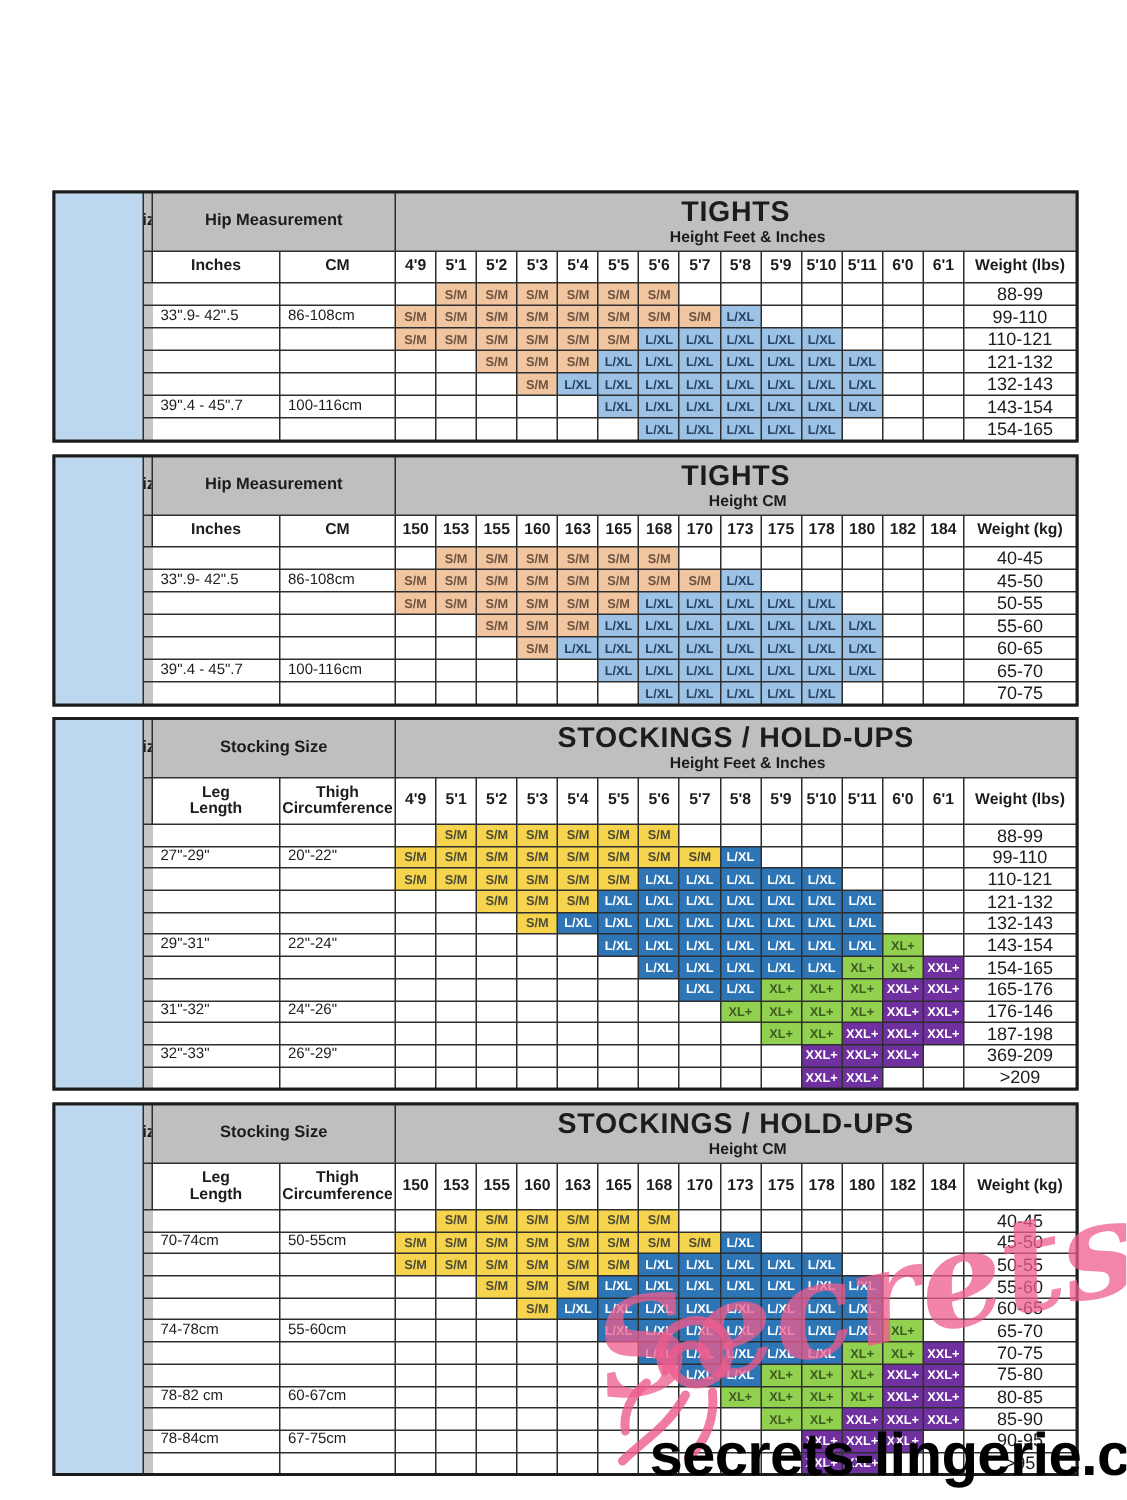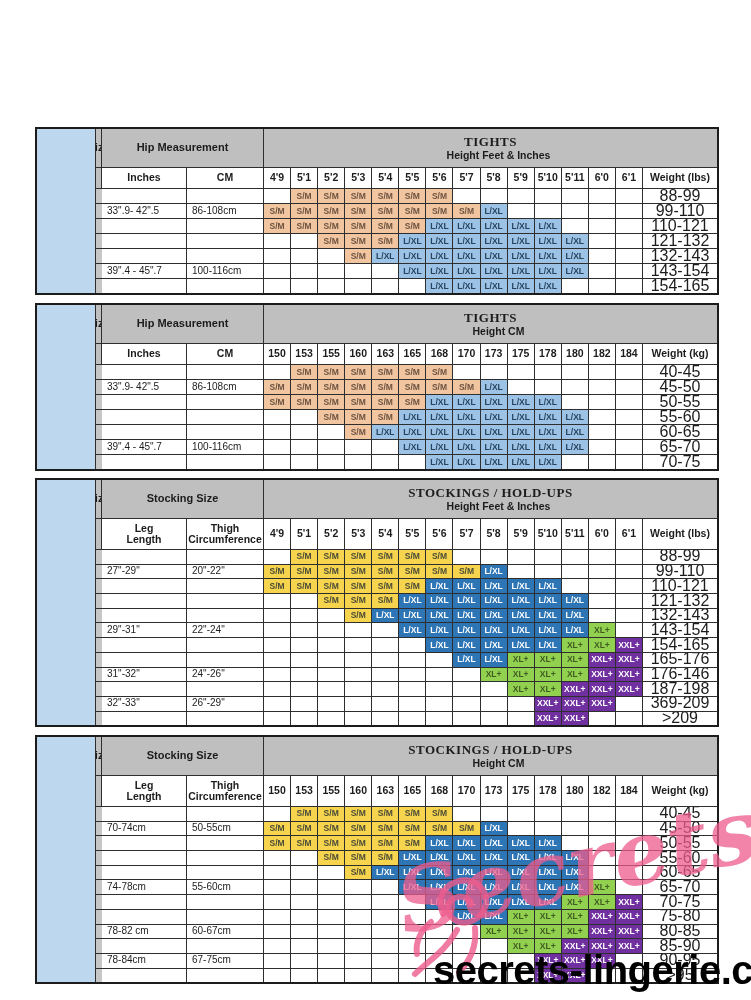--- a/index.html
+++ b/index.html
@@ -9,29 +9,29 @@
   .logo{position:absolute;left:30px;top:8px;width:110px;height:104px;}
   
   .tbl{position:absolute;left:35px;width:680px;display:grid;
        grid-template-columns:58px 5px 84px 76px repeat(14,1fr) 74px;
        gap:1px;background:#2e2e2e;border:2px solid #1c1c1c;z-index:1;}
   .cell{background:#fff;display:flex;align-items:center;justify-content:center;
         text-align:center;font-size:10px;color:#1c1c1c;overflow:hidden;line-height:1.05;}
   .hdr{background:#bfbfbf;font-weight:bold;font-size:11px;}
   .stripe{background:#bdd7ee;}
   .title{flex-direction:column;gap:1px;}
-  .t-main{font-size:13px;font-weight:bold;letter-spacing:.5px;font-family:Liberation Serif, serif;}
+  .t-main{font-size:19px;font-weight:bold;letter-spacing:.5px;}
   .t-sub{font-size:10.5px;font-weight:bold;margin-left:16px;}
   .colh{font-weight:bold;font-size:10.5px;background:#fff;}
   .corner{background:#bfbfbf;}
   .sizecol{background:#c6c6c6;justify-content:flex-start;padding-left:6px;}
   .mcell{justify-content:flex-start;padding-left:5px;font-size:10px;}
   .mh{padding:0 16px;}
   .gc{font-size:8.5px;font-weight:bold;}
-  .wcell{font-size:16px;}
+  .wcell{font-size:12px;}
   .c-empty{background:#fff;}
   .pal-tights .c-sm{background:#f2c5a1;color:#6d5340;}
   .pal-tights .c-lxl{background:#9cc3e5;color:#27435f;}
   .pal-stockings .c-sm{background:#f6d44d;color:#4c4c38;}
   .pal-stockings .c-lxl{background:#2e75b6;color:#ffffff;}
   .c-xl{background:#92d050;color:#3f5b22;}
   .c-xxl{background:#7030a0;color:#ffffff;}
   
   .wm-script{position:absolute;left:398px;top:852px;z-index:2;
              font-family:"DejaVu Serif","Liberation Serif",serif;

